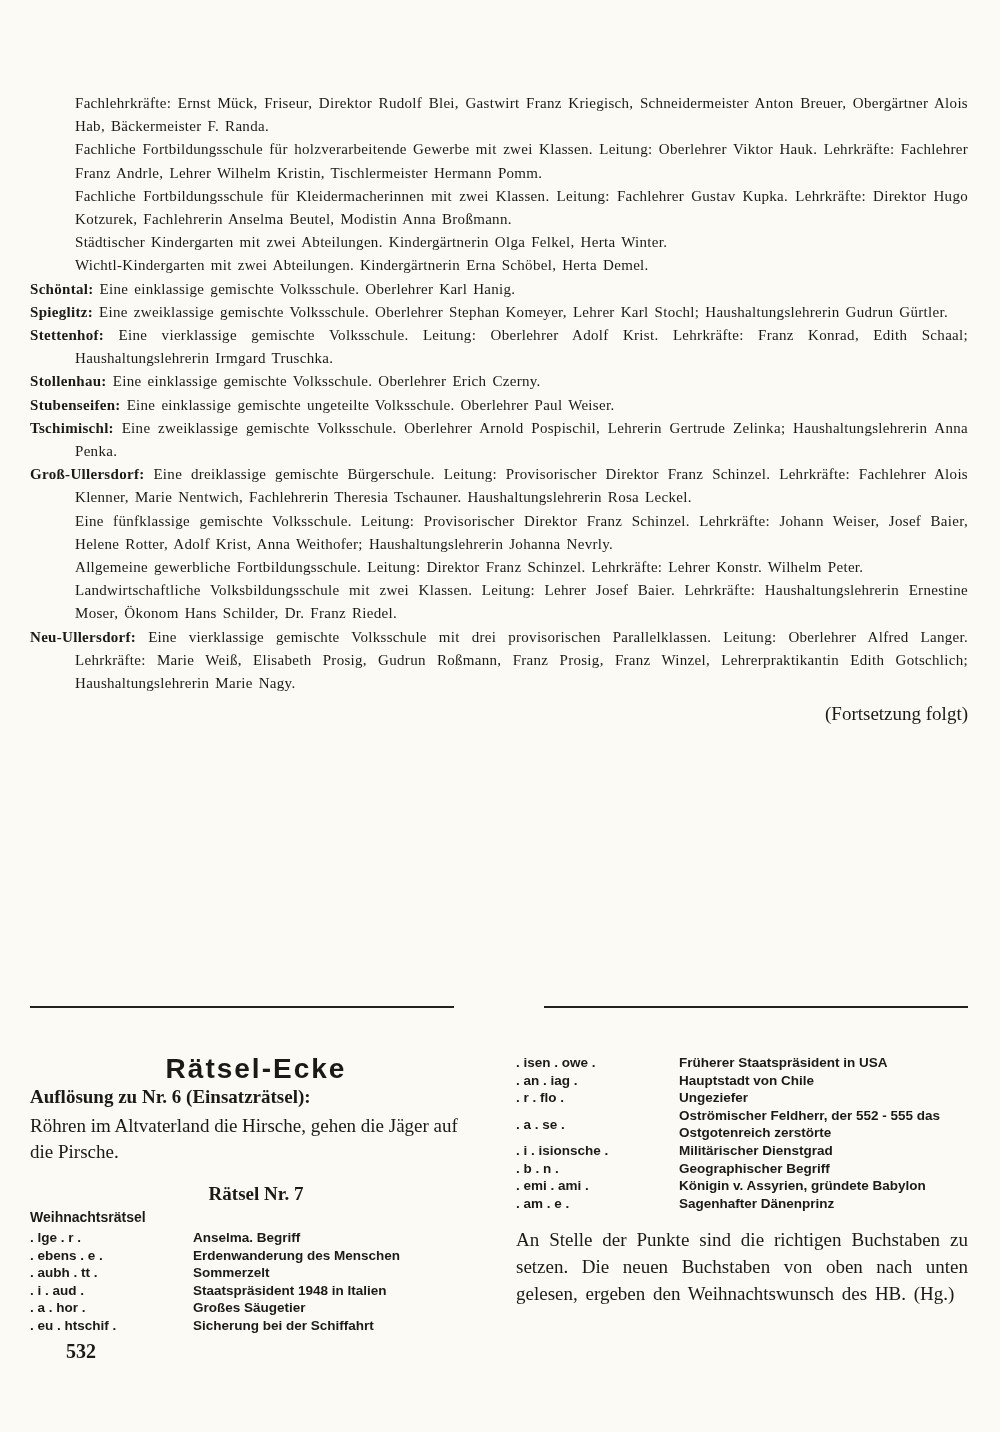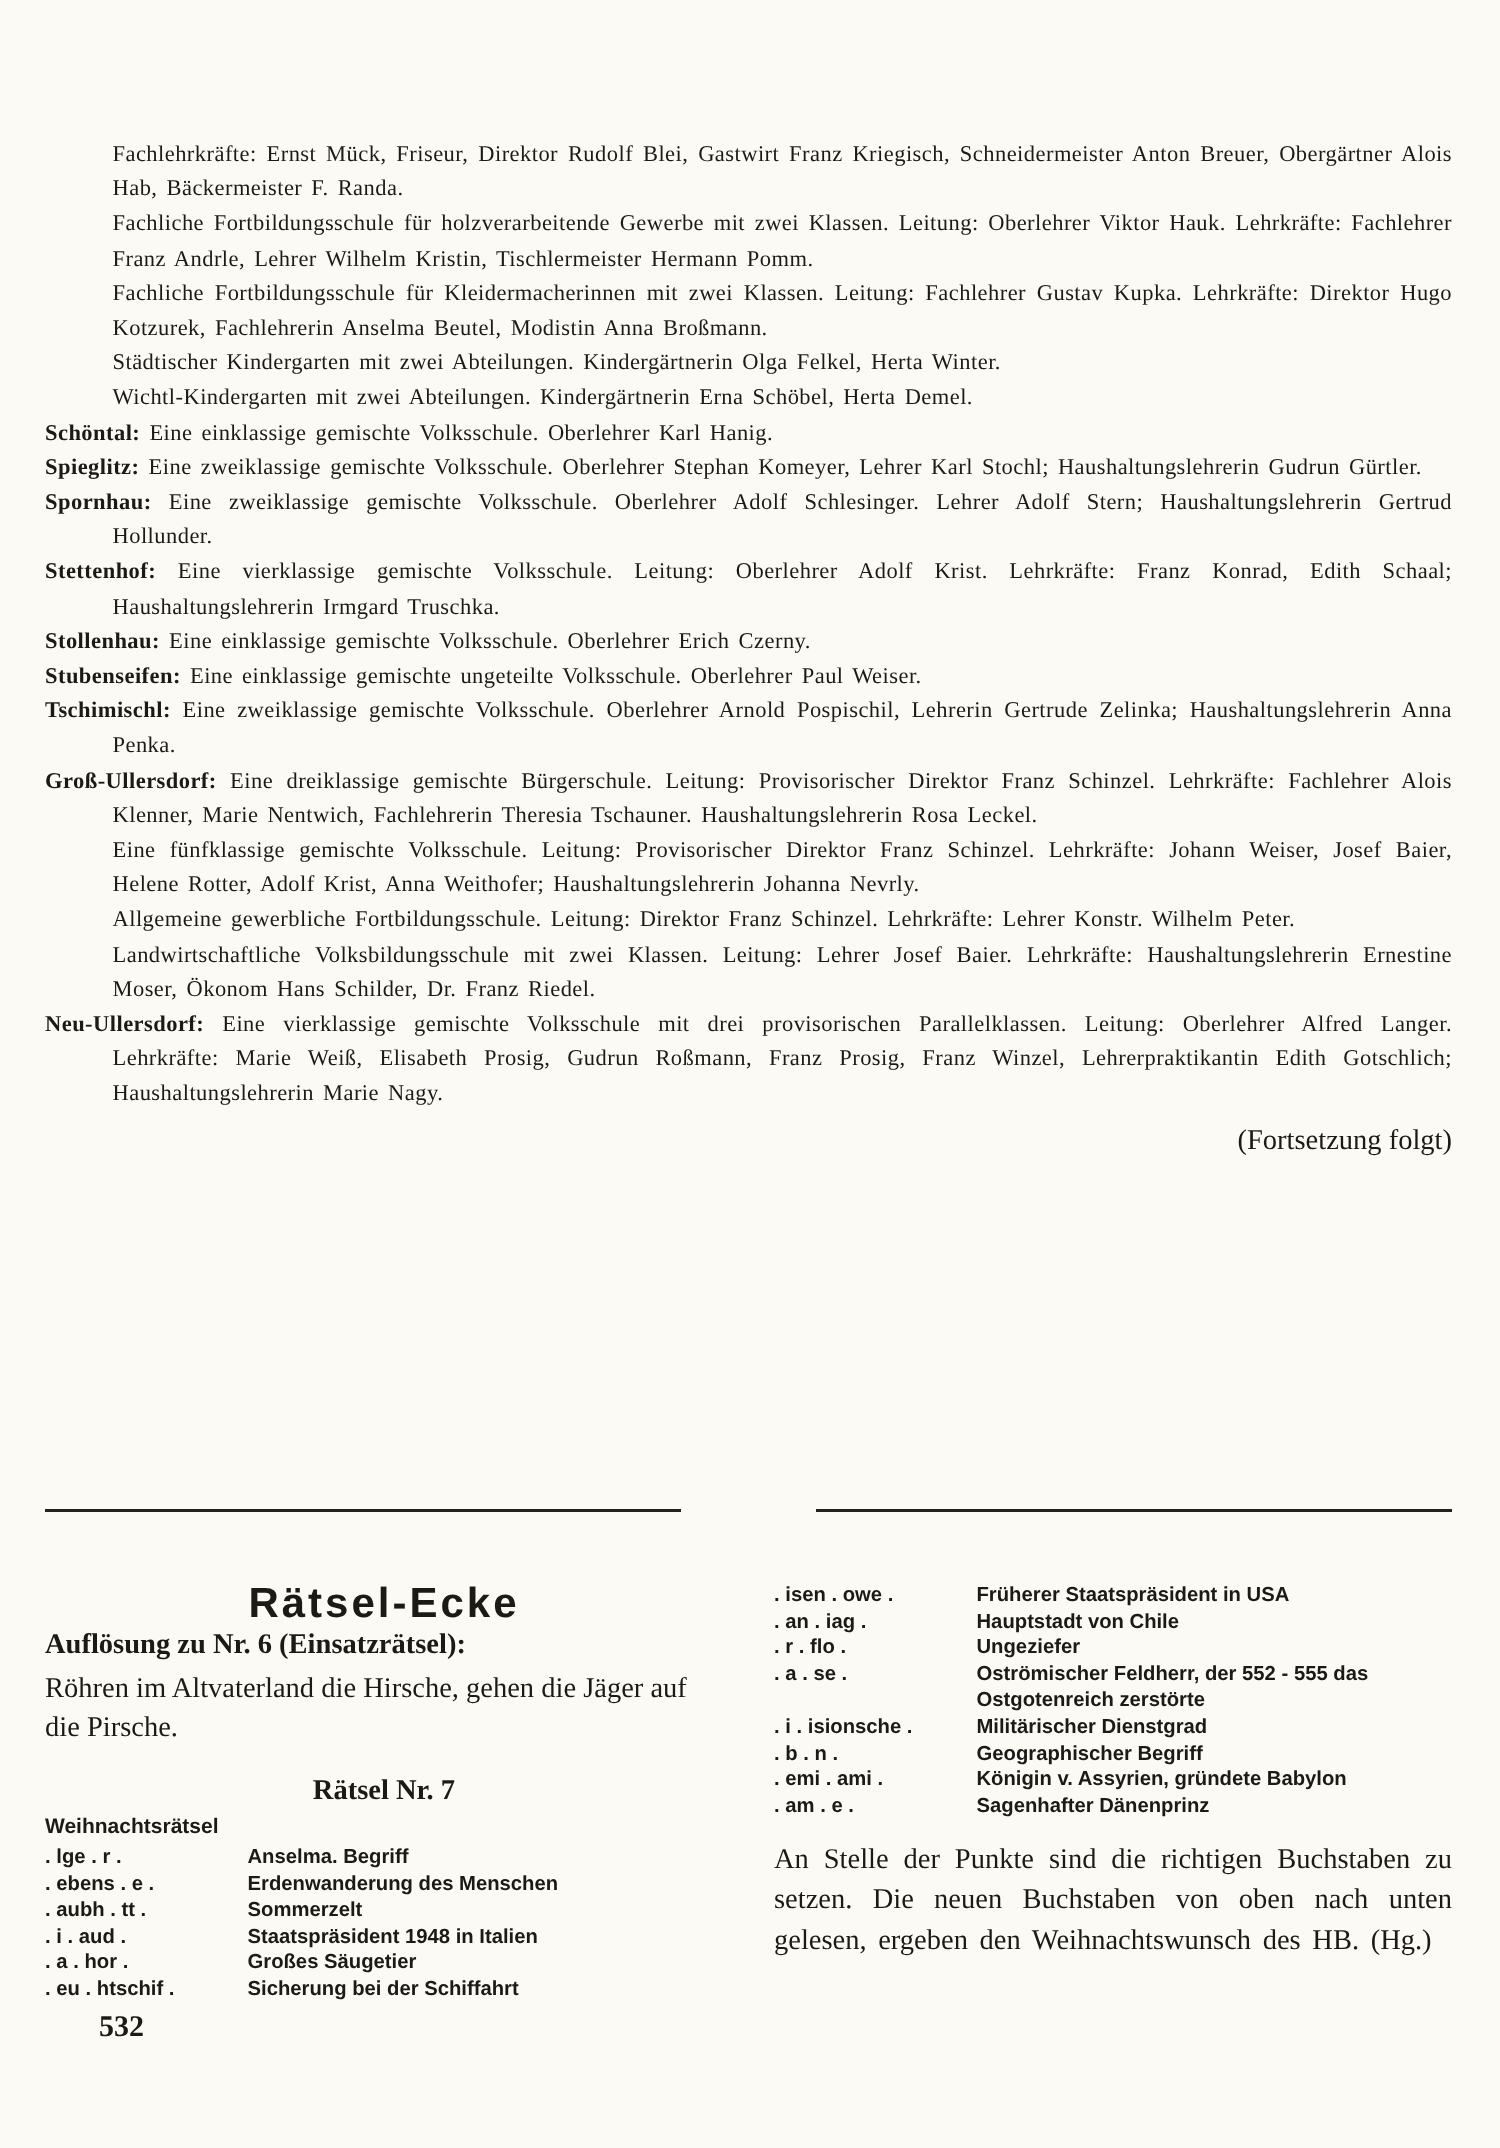--- a/index.html
+++ b/index.html
@@ -50,21 +50,21 @@
     font: 700 28px/30px "Liberation Sans", sans-serif;
     letter-spacing: 2px;
     text-align: center;
   }
   .sol-heading { font-size: 19px; font-weight: 700; line-height: 25px; margin-bottom: 4px; }
   .sol-text { font-size: 19px; line-height: 26px; }
   .nr7 { font-size: 19px; font-weight: 700; text-align: center; margin: 18px 0 4px; }
   .subtitle { font: 700 14px/17px "Liberation Sans", sans-serif; margin-bottom: 3px; }
 
   .clues { font: 700 13.5px/17.6px "Liberation Sans", sans-serif; }
-  .clue-row { display: flex; align-items: flex-start; }
+  .clue-row { display: flex; align-items: center; gap: 28px; }
   .clue-row .pattern { flex: 0 0 135px; white-space: nowrap; }
   .clue-row .clue { flex: 1; }
 
   .instructions {
     font-size: 19px;
     line-height: 27px;
     text-align: justify;
     word-spacing: 3px;
     margin-top: 14px;
   }
@@ -83,21 +83,20 @@
 
 <div class="sheet">
   <div class="report">
     <p class="para indent"><span>Fachlehrkräfte: Ernst Mück, Friseur, Direktor Rudolf Blei, Gastwirt Franz Kriegisch, Schneidermeister Anton Breuer, Obergärtner Alois Hab, Bäckermeister F. Randa.</span></p>
     <p class="para indent"><span>Fachliche Fortbildungsschule für holzverarbeitende Gewerbe mit zwei Klassen. Leitung: Oberlehrer Viktor Hauk. Lehrkräfte: Fachlehrer Franz Andrle, Lehrer Wilhelm Kristin, Tischlermeister Hermann Pomm.</span></p>
     <p class="para indent"><span>Fachliche Fortbildungsschule für Kleidermacherinnen mit zwei Klassen. Leitung: Fachlehrer Gustav Kupka. Lehrkräfte: Direktor Hugo Kotzurek, Fachlehrerin Anselma Beutel, Modistin Anna Broßmann.</span></p>
     <p class="para indent"><span>Städtischer Kindergarten mit zwei Abteilungen. Kindergärtnerin Olga Felkel, Herta Winter.</span></p>
     <p class="para indent"><span>Wichtl-Kindergarten mit zwei Abteilungen. Kindergärtnerin Erna Schöbel, Herta Demel.</span></p>
     <p class="para hang"><b class="lead">Schöntal:</b> <span>Eine einklassige gemischte Volksschule. Oberlehrer Karl Hanig.</span></p>
     <p class="para hang"><b class="lead">Spieglitz:</b> <span>Eine zweiklassige gemischte Volksschule. Oberlehrer Stephan Komeyer, Lehrer Karl Stochl; Haushaltungslehrerin Gudrun Gürtler.</span></p>
-    <p class="para hang"><b class="lead">Spornhau:</b> <span>Eine zweiklassige gemischte Volksschule. Oberlehrer Adolf Schlesinger. Lehrer Adolf Stern; Haushaltungslehrerin Gertrud Hollunder.</span></p>
     <p class="para hang"><b class="lead">Stettenhof:</b> <span>Eine vierklassige gemischte Volksschule. Leitung: Oberlehrer Adolf Krist. Lehrkräfte: Franz Konrad, Edith Schaal; Haushaltungslehrerin Irmgard Truschka.</span></p>
     <p class="para hang"><b class="lead">Stollenhau:</b> <span>Eine einklassige gemischte Volksschule. Oberlehrer Erich Czerny.</span></p>
     <p class="para hang"><b class="lead">Stubenseifen:</b> <span>Eine einklassige gemischte ungeteilte Volksschule. Oberlehrer Paul Weiser.</span></p>
     <p class="para hang"><b class="lead">Tschimischl:</b> <span>Eine zweiklassige gemischte Volksschule. Oberlehrer Arnold Pospischil, Lehrerin Gertrude Zelinka; Haushaltungslehrerin Anna Penka.</span></p>
     <p class="para hang"><b class="lead">Groß-Ullersdorf:</b> <span>Eine dreiklassige gemischte Bürgerschule. Leitung: Provisorischer Direktor Franz Schinzel. Lehrkräfte: Fachlehrer Alois Klenner, Marie Nentwich, Fachlehrerin Theresia Tschauner. Haushaltungslehrerin Rosa Leckel.</span></p>
     <p class="para indent"><span>Eine fünfklassige gemischte Volksschule. Leitung: Provisorischer Direktor Franz Schinzel. Lehrkräfte: Johann Weiser, Josef Baier, Helene Rotter, Adolf Krist, Anna Weithofer; Haushaltungslehrerin Johanna Nevrly.</span></p>
     <p class="para indent"><span>Allgemeine gewerbliche Fortbildungsschule. Leitung: Direktor Franz Schinzel. Lehrkräfte: Lehrer Konstr. Wilhelm Peter.</span></p>
     <p class="para indent"><span>Landwirtschaftliche Volksbildungsschule mit zwei Klassen. Leitung: Lehrer Josef Baier. Lehrkräfte: Haushaltungslehrerin Ernestine Moser, Ökonom Hans Schilder, Dr. Franz Riedel.</span></p>
     <p class="para hang"><b class="lead">Neu-Ullersdorf:</b> <span>Eine vierklassige gemischte Volksschule mit drei provisorischen Parallelklassen. Leitung: Oberlehrer Alfred Langer. Lehrkräfte: Marie Weiß, Elisabeth Prosig, Gudrun Roßmann, Franz Prosig, Franz Winzel, Lehrerpraktikantin Edith Gotschlich; Haushaltungslehrerin Marie Nagy.</span></p>
   </div>

